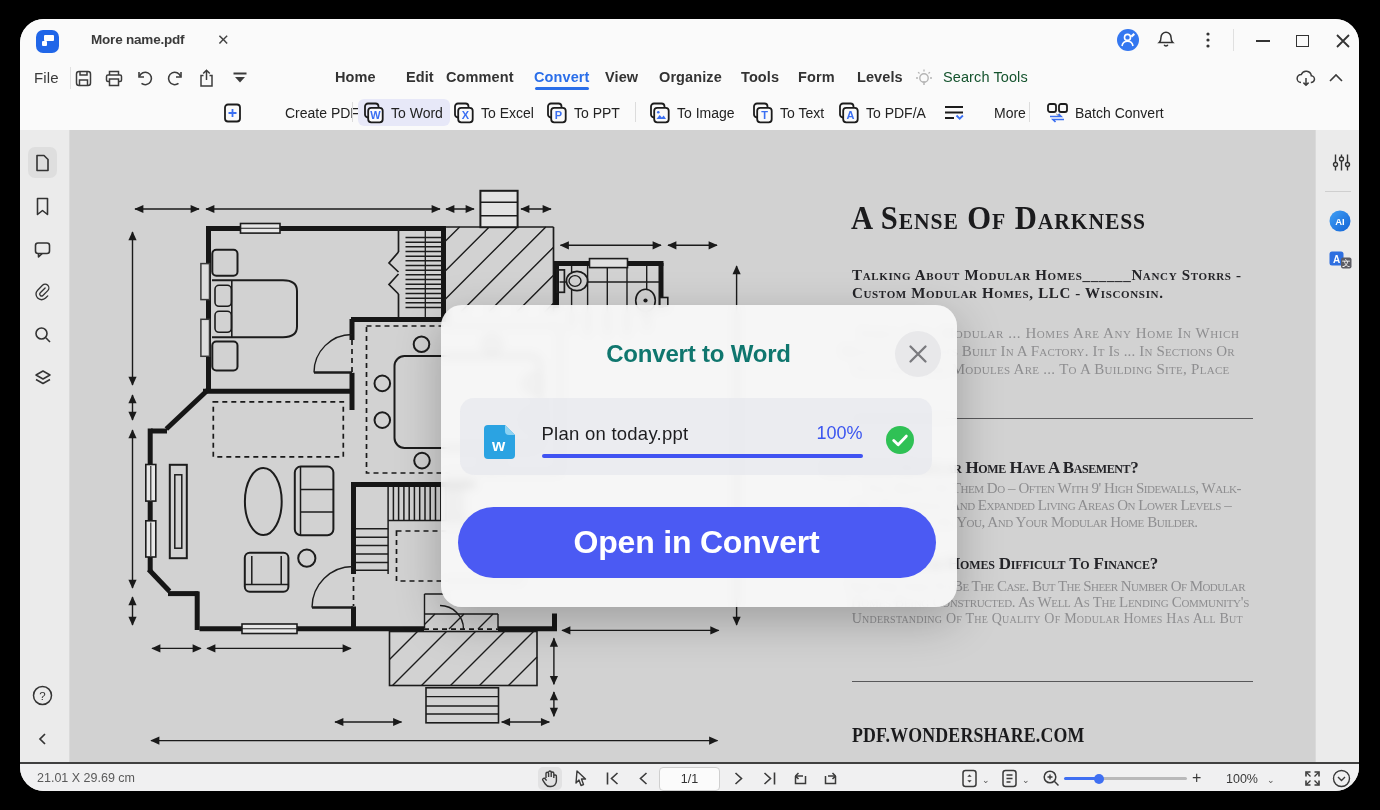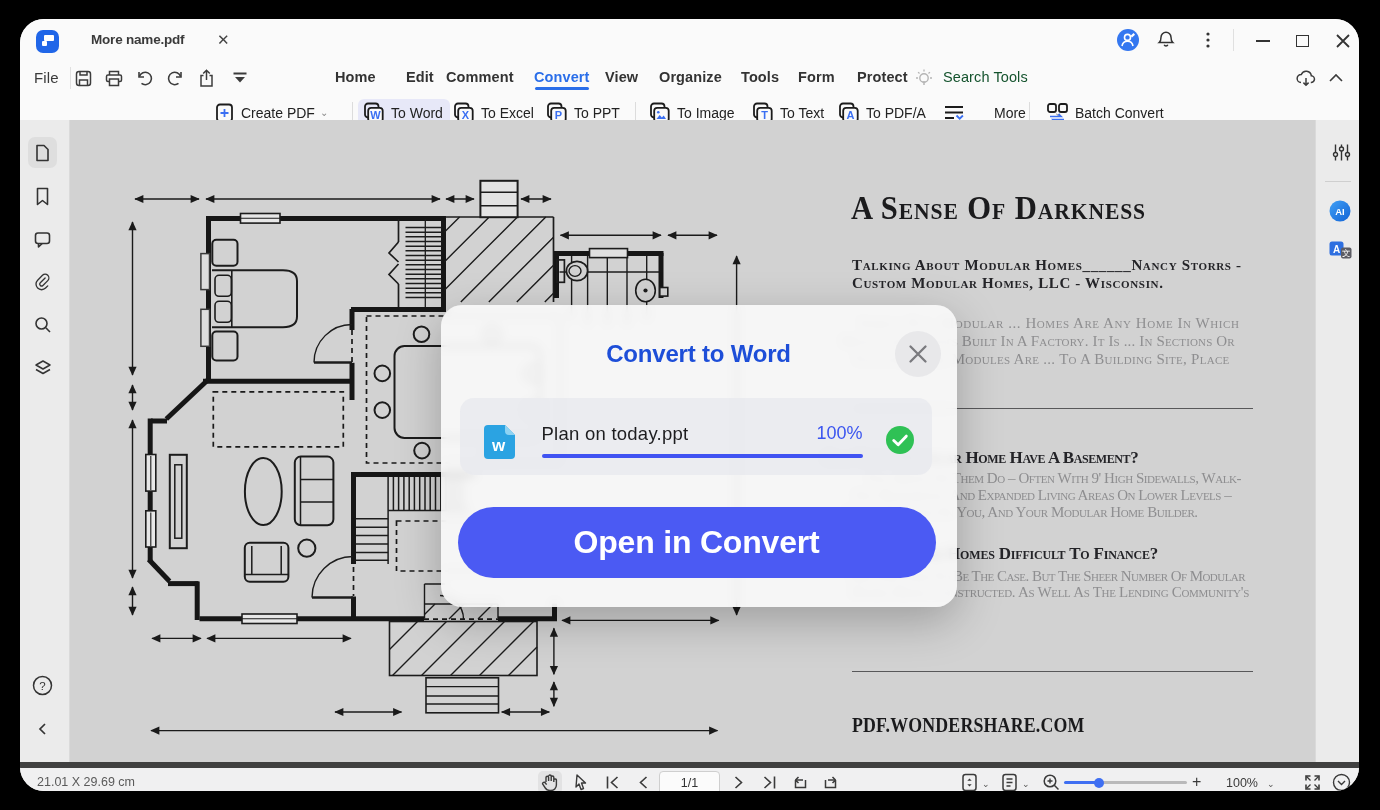--- a/index.html
+++ b/index.html
@@ -24,38 +24,38 @@
   #convert:after { content:""; position:absolute; left:1px; right:1px; bottom:-5px; height:3px; background:#2a6ee9; border-radius:2px;}
 
   
   #toolbar { position:absolute; left:0; top:77px; width:100%; height:34px; background:#fafafa; }
   .titem { position:absolute; top:3px; height:27px; display:flex; align-items:center; font-size:14px; color:#222; border-radius:6px;}
   .titem svg { margin-right:6px; }
   .tdiv { position:absolute; top:6px; width:1px; height:20px; background:#dcdcdc; }
   .chev { color:#8a8a8a; font-size:10px; margin-left:5px; }
 
   
-  #content { position:absolute; left:0; top:101px; width:100%; bottom:29px;padding-left:13px; }
+  #content { position:absolute; left:0; top:111px; width:100%; bottom:29px;padding-left:13px; }
   #lsidebar { position:absolute; left:0; top:0; width:50px; height:100%; background:#ebebeb; border-right:1px solid #dadada;}
   #rsidebar { position:absolute; right:0; top:0; width:44px; height:100%; background:#ebebeb; border-left:1px solid #dadada;}
   #canvas { position:absolute; left:50px; right:44px; top:0; height:100%; background:#d2d2d2; }
 
   
-  #statusbar { position:absolute; left:0; bottom:0; width:100%; height:29px; background:#f0f0f1; border-top:6px solid #404040; }
+  #statusbar { position:absolute; left:0; bottom:0; width:100%; height:29px; background:#f0f0f1; border-top:2px solid #404040; }
   #statusbar .sz { position:absolute; left:17px; top:7px; font-size:12.5px; color:#5a5a5a; }
 
   
   .doc { font-family:"Liberation Serif", serif; font-variant:small-caps; position:absolute; white-space:nowrap; }
 
   
   #modal { position:absolute; left:420.5px; top:285.7px; width:516px; height:302px;
     background:rgba(250,250,251,0.88); border-radius:21px;
     -webkit-backdrop-filter:blur(5px); backdrop-filter:blur(5px);
     box-shadow:0 14px 45px rgba(0,0,0,0.25); }
-  #mtitle { position:absolute; left:0; width:100%; top:35px; text-align:center; font-size:24px; font-weight:700; color:#1d4ed8; letter-spacing:-0.2px; }
+  #mtitle { position:absolute; left:0; width:100%; top:35px; text-align:center; font-size:24px; font-weight:700; color:#0f766e; letter-spacing:-0.2px; }
   #mclose { position:absolute; left:454px; top:26px; width:46px; height:46px; border-radius:50%; background:#e8e8ea; }
   #mcard { position:absolute; left:19px; top:93px; width:472px; height:77px; background:rgba(233,234,238,0.85); border-radius:14px; }
   #mfname { position:absolute; left:82px; top:25px; font-size:18.5px; color:#1d1d1f; letter-spacing:0.25px; }
   #mpct { position:absolute; left:311px; top:25px; width:92px; text-align:right; font-size:18px; color:#3b55f0;}
   #mbar { position:absolute; left:82px; top:56px; width:321px; height:4.3px; background:#4053f2; border-radius:3px; }
   #mbtn { position:absolute; left:17px; top:202px; width:478px; height:71px; background:#4b5af3; border-radius:35.5px;
     color:#fff; font-size:32px; font-weight:700; text-align:center; line-height:70px; letter-spacing:-0.2px; }
 </style>
 </head>
 <body>
@@ -130,25 +130,25 @@
       <path d="M2,9 L8,3 L14,9" fill="none" stroke="#3c3c3c" stroke-width="1.6"></path>
     </svg>
     <div class="mitem" style="left:315px;">Home</div>
     <div class="mitem" style="left:386px;">Edit</div>
     <div class="mitem" style="left:426px;">Comment</div>
     <div class="mitem" id="convert" style="left:514px;">Convert</div>
     <div class="mitem" style="left:585px;">View</div>
     <div class="mitem" style="left:639px;">Organize</div>
     <div class="mitem" style="left:721px;">Tools</div>
     <div class="mitem" style="left:778px;">Form</div>
-    <div class="mitem" style="left:837px;">Protect</div>
+    <div class="mitem" style="left:837px;">Levels</div>
     <div class="mitem" style="left:923px; color:#14532d; font-weight:400;">Search Tools</div>
   </div>
   <div id="toolbar">
-    <div class="titem" style="left:194px;">
+    <div class="titem" style="left:202px;gap:36px;">
       <svg width="21" height="22" viewBox="0 0 21 22">
           <rect x="3" y="2.5" width="15" height="17" rx="3" fill="none" stroke="#1c1c1c" stroke-width="1.8"></rect>
           <path d="M10.5,7 v8 M6.5,11 h8" stroke="#3a6ff2" stroke-width="1.8"></path>
         </svg>
       Create PDF<span class="chev">⌄</span>
     </div>
     <div class="tdiv" style="left:332px;"></div>
     <div class="titem" style="left:338px;width:92px;background:#e7e8f8;padding-left:5px;">
       <svg width="22" height="22" viewBox="0 0 22 22">
           <rect x="2" y="1.5" width="13.5" height="14" rx="3" fill="none" stroke="#1c1c1c" stroke-width="1.8"></rect>
@@ -384,20 +384,21 @@
       <div class="doc" style="right:80.2px;top:213.2px;font-size:15px;color:#8e8e90;letter-spacing:0.15px;">Most Components Built In A Factory. It Is ... In Sections Or</div>
       <div class="doc" style="right:85.5px;top:231px;font-size:15px;color:#8e8e90;letter-spacing:0.28px;">Together. The Modules Are ... To A Building Site, Place</div>
       <div class="abs" style="left:783px;top:288.2px;width:399.5px;height:1.2px;background:#58585a;"></div>
       <div class="doc" style="right:176.7px;top:328px;font-size:17px;font-weight:700;color:#242428;letter-spacing:-0.4px;">Can Your Modular Home Have A Basement?</div>
       <div class="doc" style="right:73.9px;top:350.3px;font-size:15px;color:#8e8e90;letter-spacing:-0.45px;">Yes, Many Of Them Do – Often With 9' High Sidewalls, Walk-</div>
       <div class="doc" style="right:83.8px;top:367.3px;font-size:15px;color:#8e8e90;letter-spacing:-0.5px;">Out Basements, And Expanded Living Areas On Lower Levels –</div>
       <div class="doc" style="right:117.4px;top:384.3px;font-size:15px;color:#8e8e90;letter-spacing:-0.45px;">It All Depends On You, And Your Modular Home Builder.</div>
       <div class="doc" style="right:156.9px;top:423.7px;font-size:17px;font-weight:700;color:#242428;letter-spacing:-0.2px;">Are Modular Homes Difficult To Finance?</div>
       <div class="doc" style="right:70px;top:448.3px;font-size:15px;color:#8e8e90;letter-spacing:-0.55px;">This One Used To Be The Case. But The Sheer Number Of Modular</div>
       <div class="doc" style="right:66px;top:464.1px;font-size:15px;color:#8e8e90;letter-spacing:-0.3px;">Homes Being Constructed. As Well As The Lending Community's</div>
+      <div class="doc" style="left:781.7px;top:481.4px;font-size:14px;color:#8e8e90;letter-spacing:0.22px;">Understanding Of The Quality Of Modular Homes Has All But</div>
       <div class="abs" style="left:781.7px;top:550.6px;width:401px;height:1.1px;background:#58585a;"></div>
       <div class="doc" style="left:781.7px;top:594px;font-size:20.5px;font-weight:700;color:#1a1a1c;letter-spacing:0.2px;font-variant:normal;transform:scaleX(0.87);transform-origin:left top;">PDF.WONDERSHARE.COM</div>
     </div>
     <div id="lsidebar">
       <div class="abs" style="left:8px;top:17px;width:29px;height:31px;background:#dedede;border-radius:7px;"></div>
       <svg class="abs" style="left:14px;top:24px;" width="17" height="18" viewBox="0 0 17 18">
         <path d="M3,1.5 H10 L14,5.5 V16.5 H3 Z" fill="none" stroke="#333" stroke-width="1.6" stroke-linejoin="round"></path>
       </svg>
       <svg class="abs" style="left:14px;top:67px;" width="17" height="20" viewBox="0 0 17 20">
         <path d="M3.5,1.5 H13.5 V17.5 L8.5,13.5 L3.5,17.5 Z" fill="none" stroke="#333" stroke-width="1.6" stroke-linejoin="round"></path>

